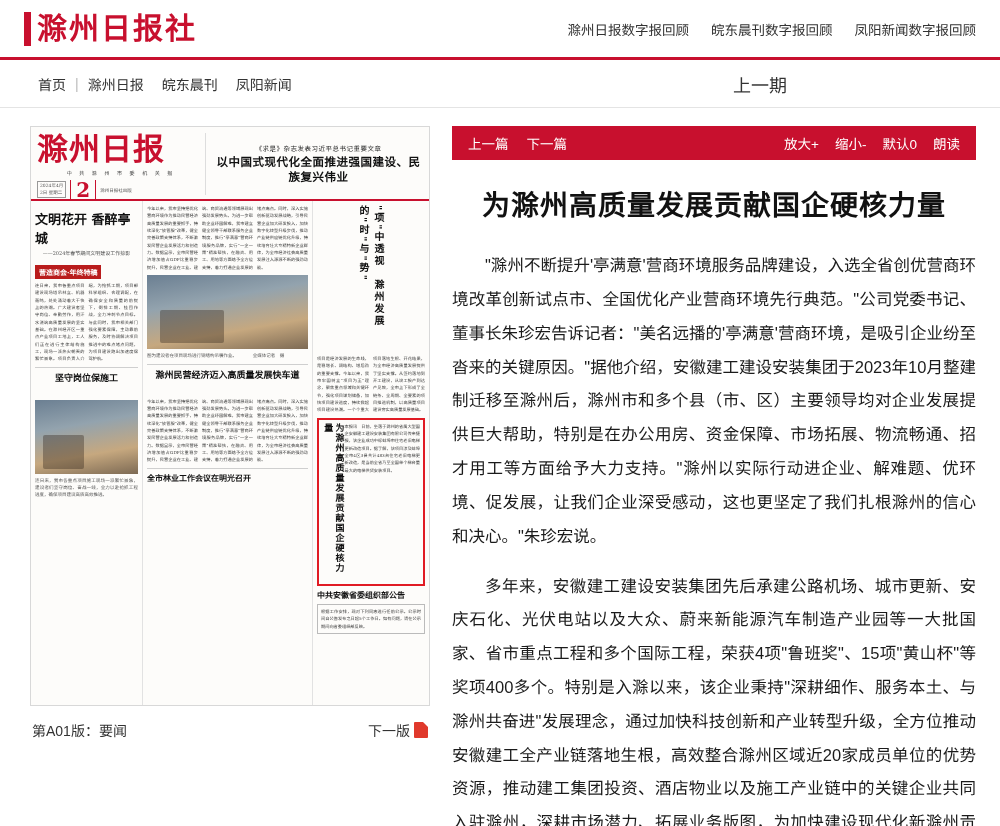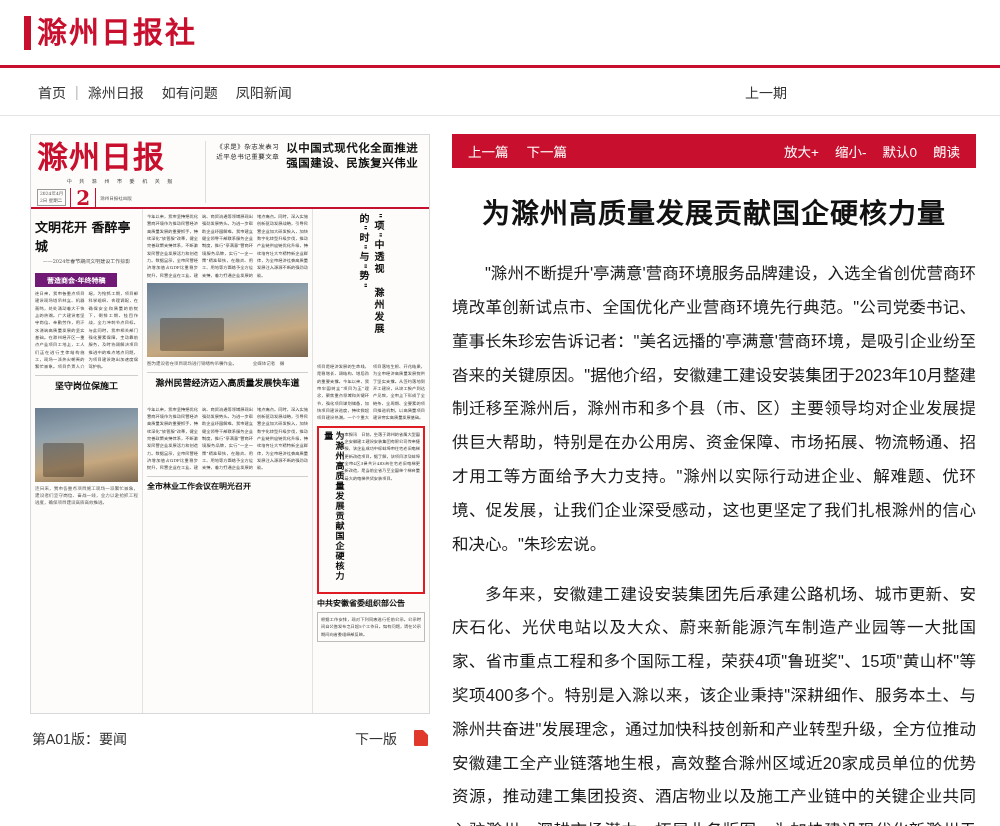--- a/index.html
+++ b/index.html
@@ -8,21 +8,21 @@
     width: 1000px; height: 826px;
     background: #ffffff;
     font-family: "Liberation Sans", "DejaVu Sans", sans-serif;
     color: #222;
     overflow: hidden;
   }
 
   
   .site-header {
     position: relative;
-    height: 68px;
+    height: 60px;
     border-bottom: 3px solid #c8102e;
     display: flex;
     align-items: center;
     padding: 0 24px;
   }
   .logo-wrap {
     display: flex;
     align-items: center;
     gap: 6px;
   }
@@ -56,21 +56,21 @@
     border-bottom: 1px solid #e4e4e4;
     font-size: 14px;
   }
   .nav-items { display: flex; align-items: center; color: #333; }
   .nav-item { padding: 0 9px; color: #333; text-decoration: none; white-space: nowrap; }
   .nav-item:first-child { padding-left: 0; }
   .nav-sep { color: #bbb; }
   .nav-right {
     margin-left: auto;
     margin-right: 175px;
-    font-size: 14px;
+    font-size: 18px;
     color: #333;
   }
 
   
   .main {
     display: flex;
     padding: 18px 24px 0 30px;
     gap: 22px;
   }
 
@@ -119,20 +119,21 @@
   .pp-pageno {
     font-size: 20px; font-weight: bold; color: #c8102e;
     border-left: 1px solid #c8102e; border-right: 1px solid #c8102e;
     padding: 0 5px; line-height: 1;
   }
   .pp-mast-right {
     flex: 1;
     padding-left: 8px;
     border-left: 1px solid #ddd;
     display: flex;
+    flex-direction: column;
     justify-content: center;
   }
   .pp-lead-kicker {
     font-size: 6.5px; color: #222; text-align: center; margin-bottom: 2px;
     letter-spacing: .5px;
   }
   .pp-lead-head {
     font-size: 11.5px; font-weight: bold; color: #111;
     text-align: center; line-height: 1.3; letter-spacing: .5px;
   }
@@ -140,22 +141,22 @@
   .pp-col { padding: 4px; overflow: hidden; }
   .pp-col-a { width: 112px; border-right: 1px solid #e2e2e2; }
   .pp-col-b { width: 170px; border-right: 1px solid #e2e2e2; }
   .pp-col-c { width: 116px; }
   .pp-h1 {
     font-size: 13px; font-weight: bold; text-align: left; color: #111;
     margin: 4px 0 2px;
   }
   .pp-h1-sub { font-size: 5px; text-align: center; color: #555; margin-bottom: 4px; }
   .pp-redbar {
-    background: #701a75; color: #fff; font-size: 7px; font-weight: bold;
-    padding: 2px 12px; display: inline-block; margin: 3px 0;
+    background: #b91c1c; color: #fff; font-size: 7px; font-weight: bold;
+    padding: 2px 4px; display: inline-block; margin: 3px 0;
   }
   .pp-h2 {
     font-size: 9px; font-weight: bold; text-align: center; color: #111;
     margin: 5px 0 16px; line-height: 1.3;
   }
   .pp-h3 {
     font-size: 8px; font-weight: bold; color: #111;
     margin: 4px 0 3px; line-height: 1.3;
   }
   .pp-photo {
@@ -205,21 +206,21 @@
   .pp-footer {
     font-size: 4.5px; color: #777; text-align: center; padding-top: 3px;
   }
   .paper-caption {
     display: flex; align-items: center;
     margin-top: 14px;
     font-size: 14px; color: #333;
     padding: 0 2px;
   }
   .paper-caption .pc-left { white-space: nowrap; }
-  .paper-caption .pc-right { margin-left: auto; display: flex; align-items: center; gap: 17px; justify-content: center; }
+  .paper-caption .pc-right { margin-left: auto; display: flex; align-items: center; gap: 4px; justify-content: center; }
   .pdf-icon {
     width: 14px; height: 16px; background: #e0392c; position: relative;
     border-radius: 1px;
   }
   .pdf-icon:after {
     content: ""; position: absolute; right: 0; top: 0;
     border-left: 5px solid transparent; border-top: 5px solid #fff;
   }
 
   
@@ -257,28 +258,33 @@
   }
 </style>
 </head>
 <body>
 
 <div class="site-header">
   <div class="logo-wrap">
     <div class="logo-mark"></div>
     <div class="logo-text">滁州日报社</div>
   </div>
+  <div class="header-links">
+    <a href="#">滁州日报数字报回顾</a>
+    <a href="#">皖东晨刊数字报回顾</a>
+    <a href="#">凤阳新闻数字报回顾</a>
+  </div>
 </div>
 
 <div class="nav-bar">
   <div class="nav-items">
     <a href="#" class="nav-item">首页</a>
     <span class="nav-sep">|</span>
     <a href="#" class="nav-item">滁州日报</a>
-    <a href="#" class="nav-item">如有问题</a>
+    <a href="#" class="nav-item">皖东晨刊</a>
     <a href="#" class="nav-item">凤阳新闻</a>
   </div>
   <div class="nav-right">上一期</div>
 </div>
 
 <div class="main">
 
   <div class="paper-col">
     <div class="paper">
 

